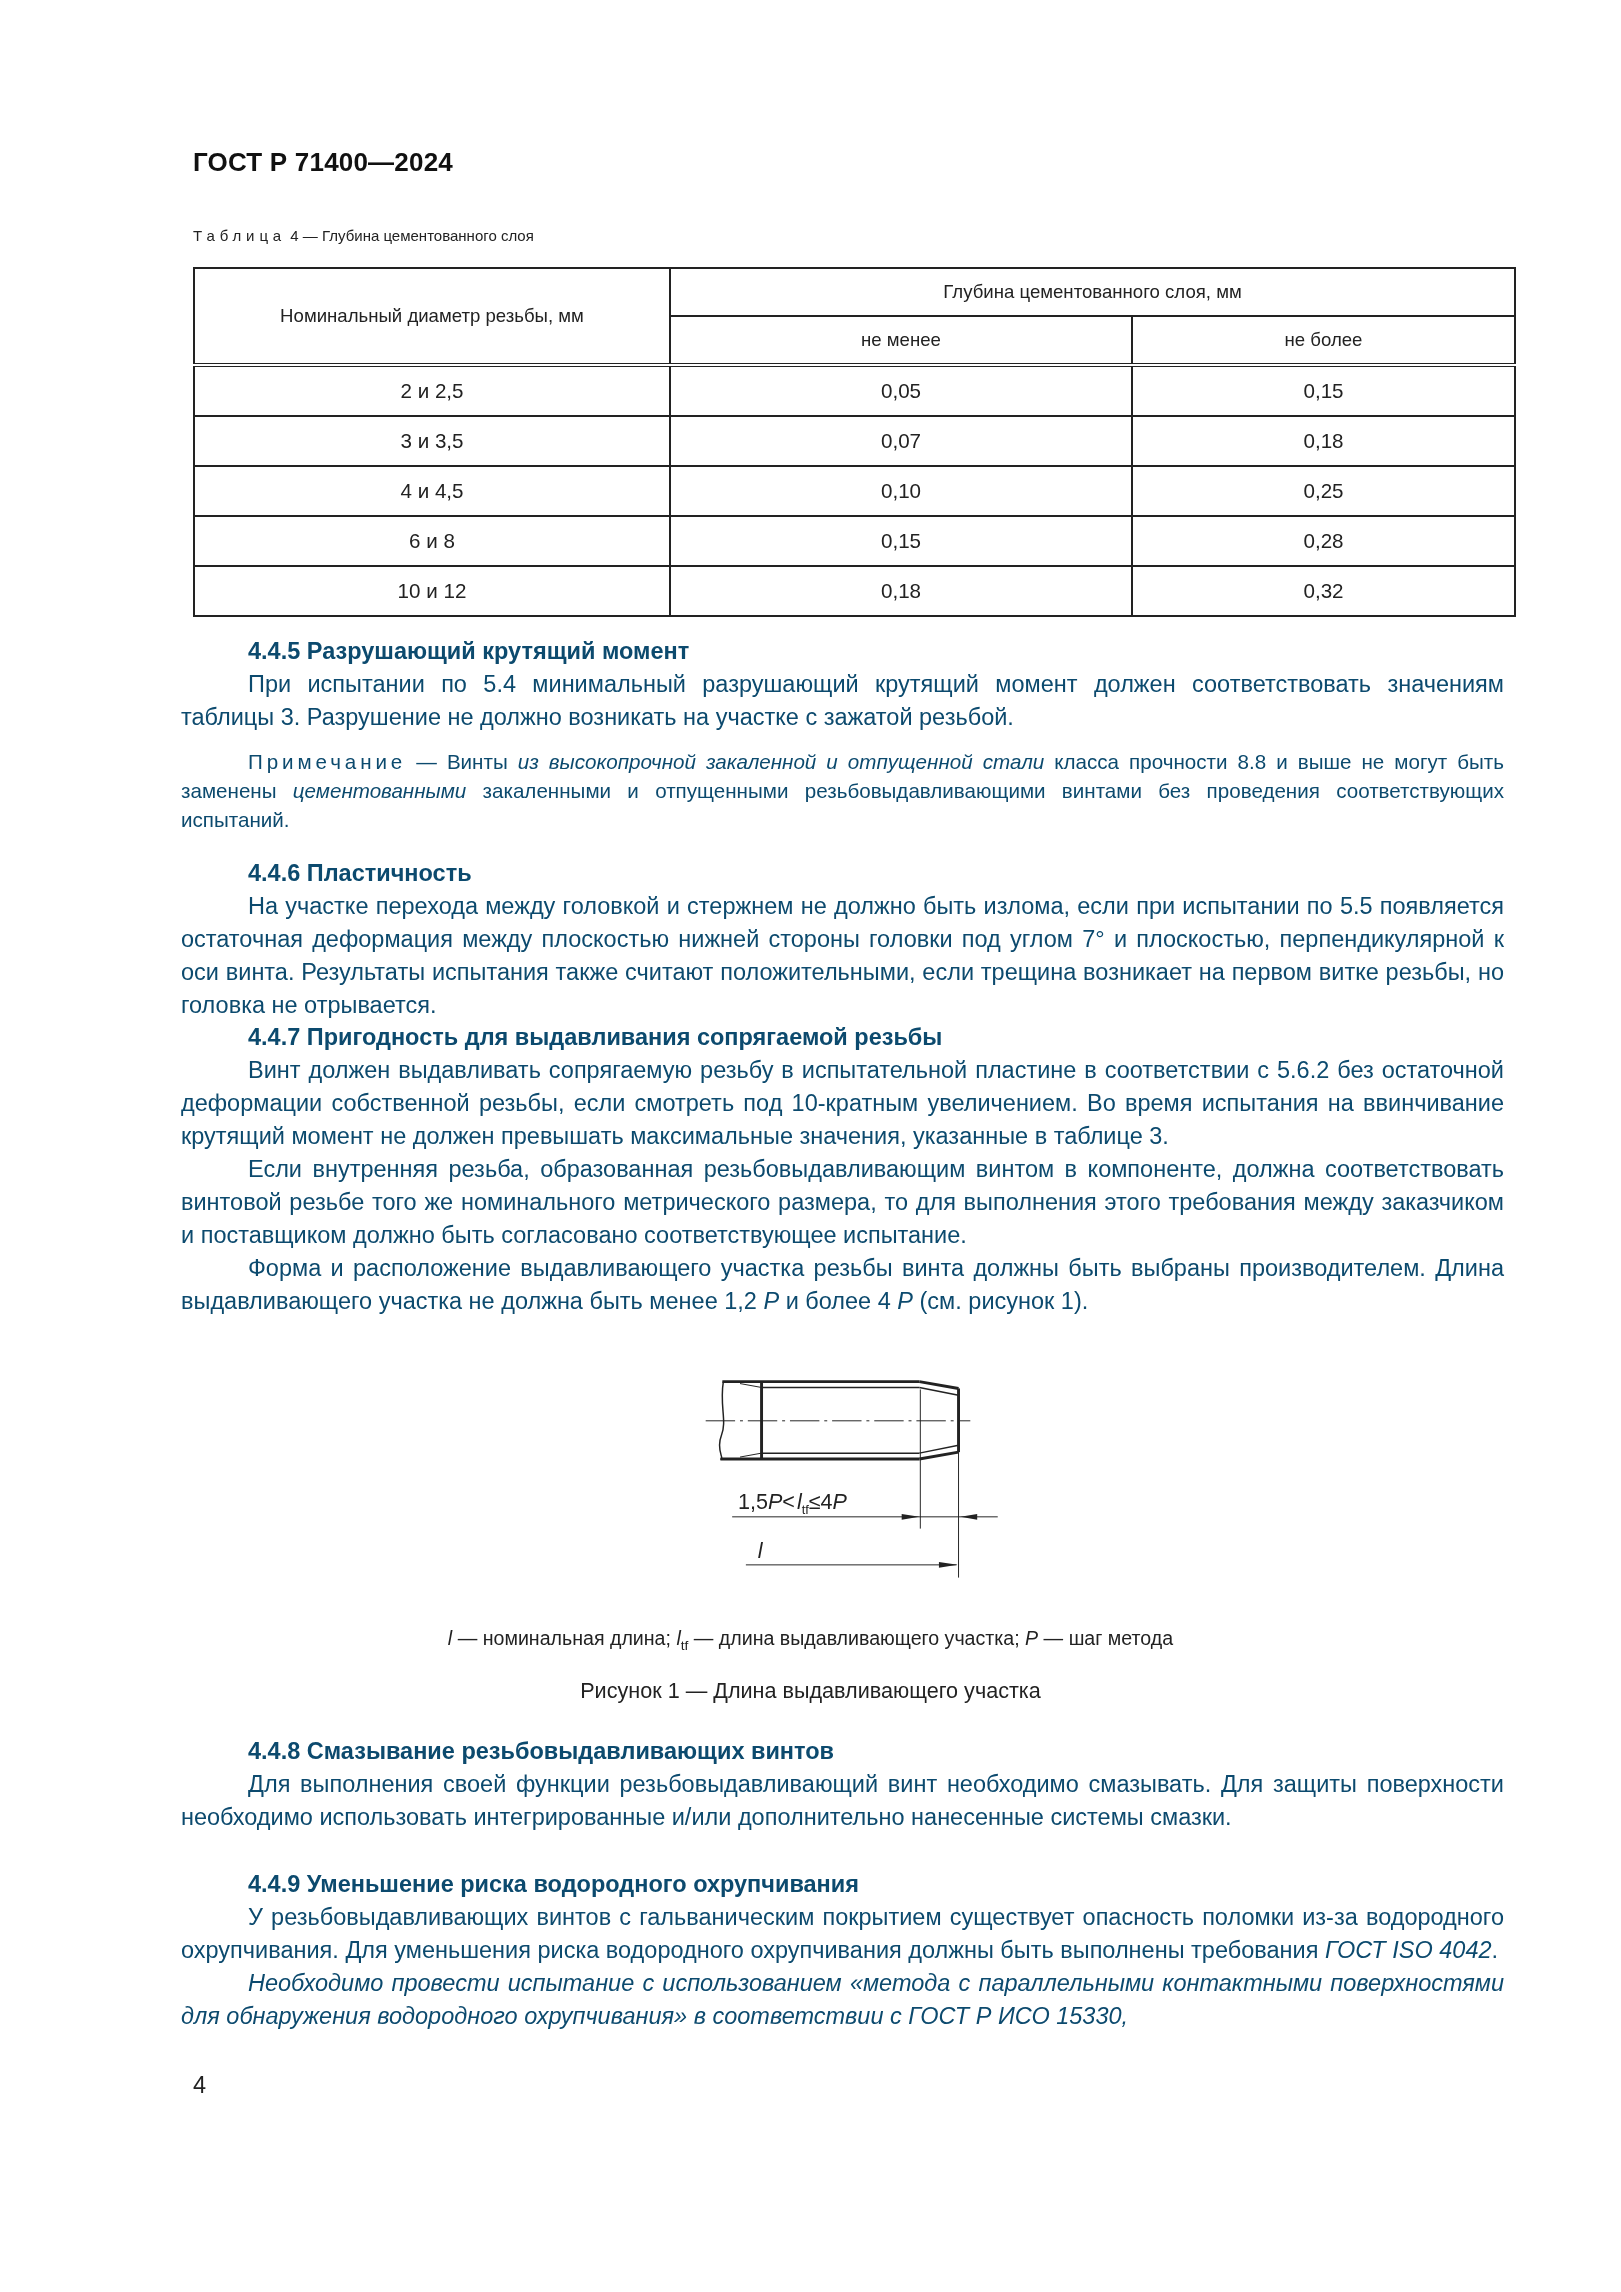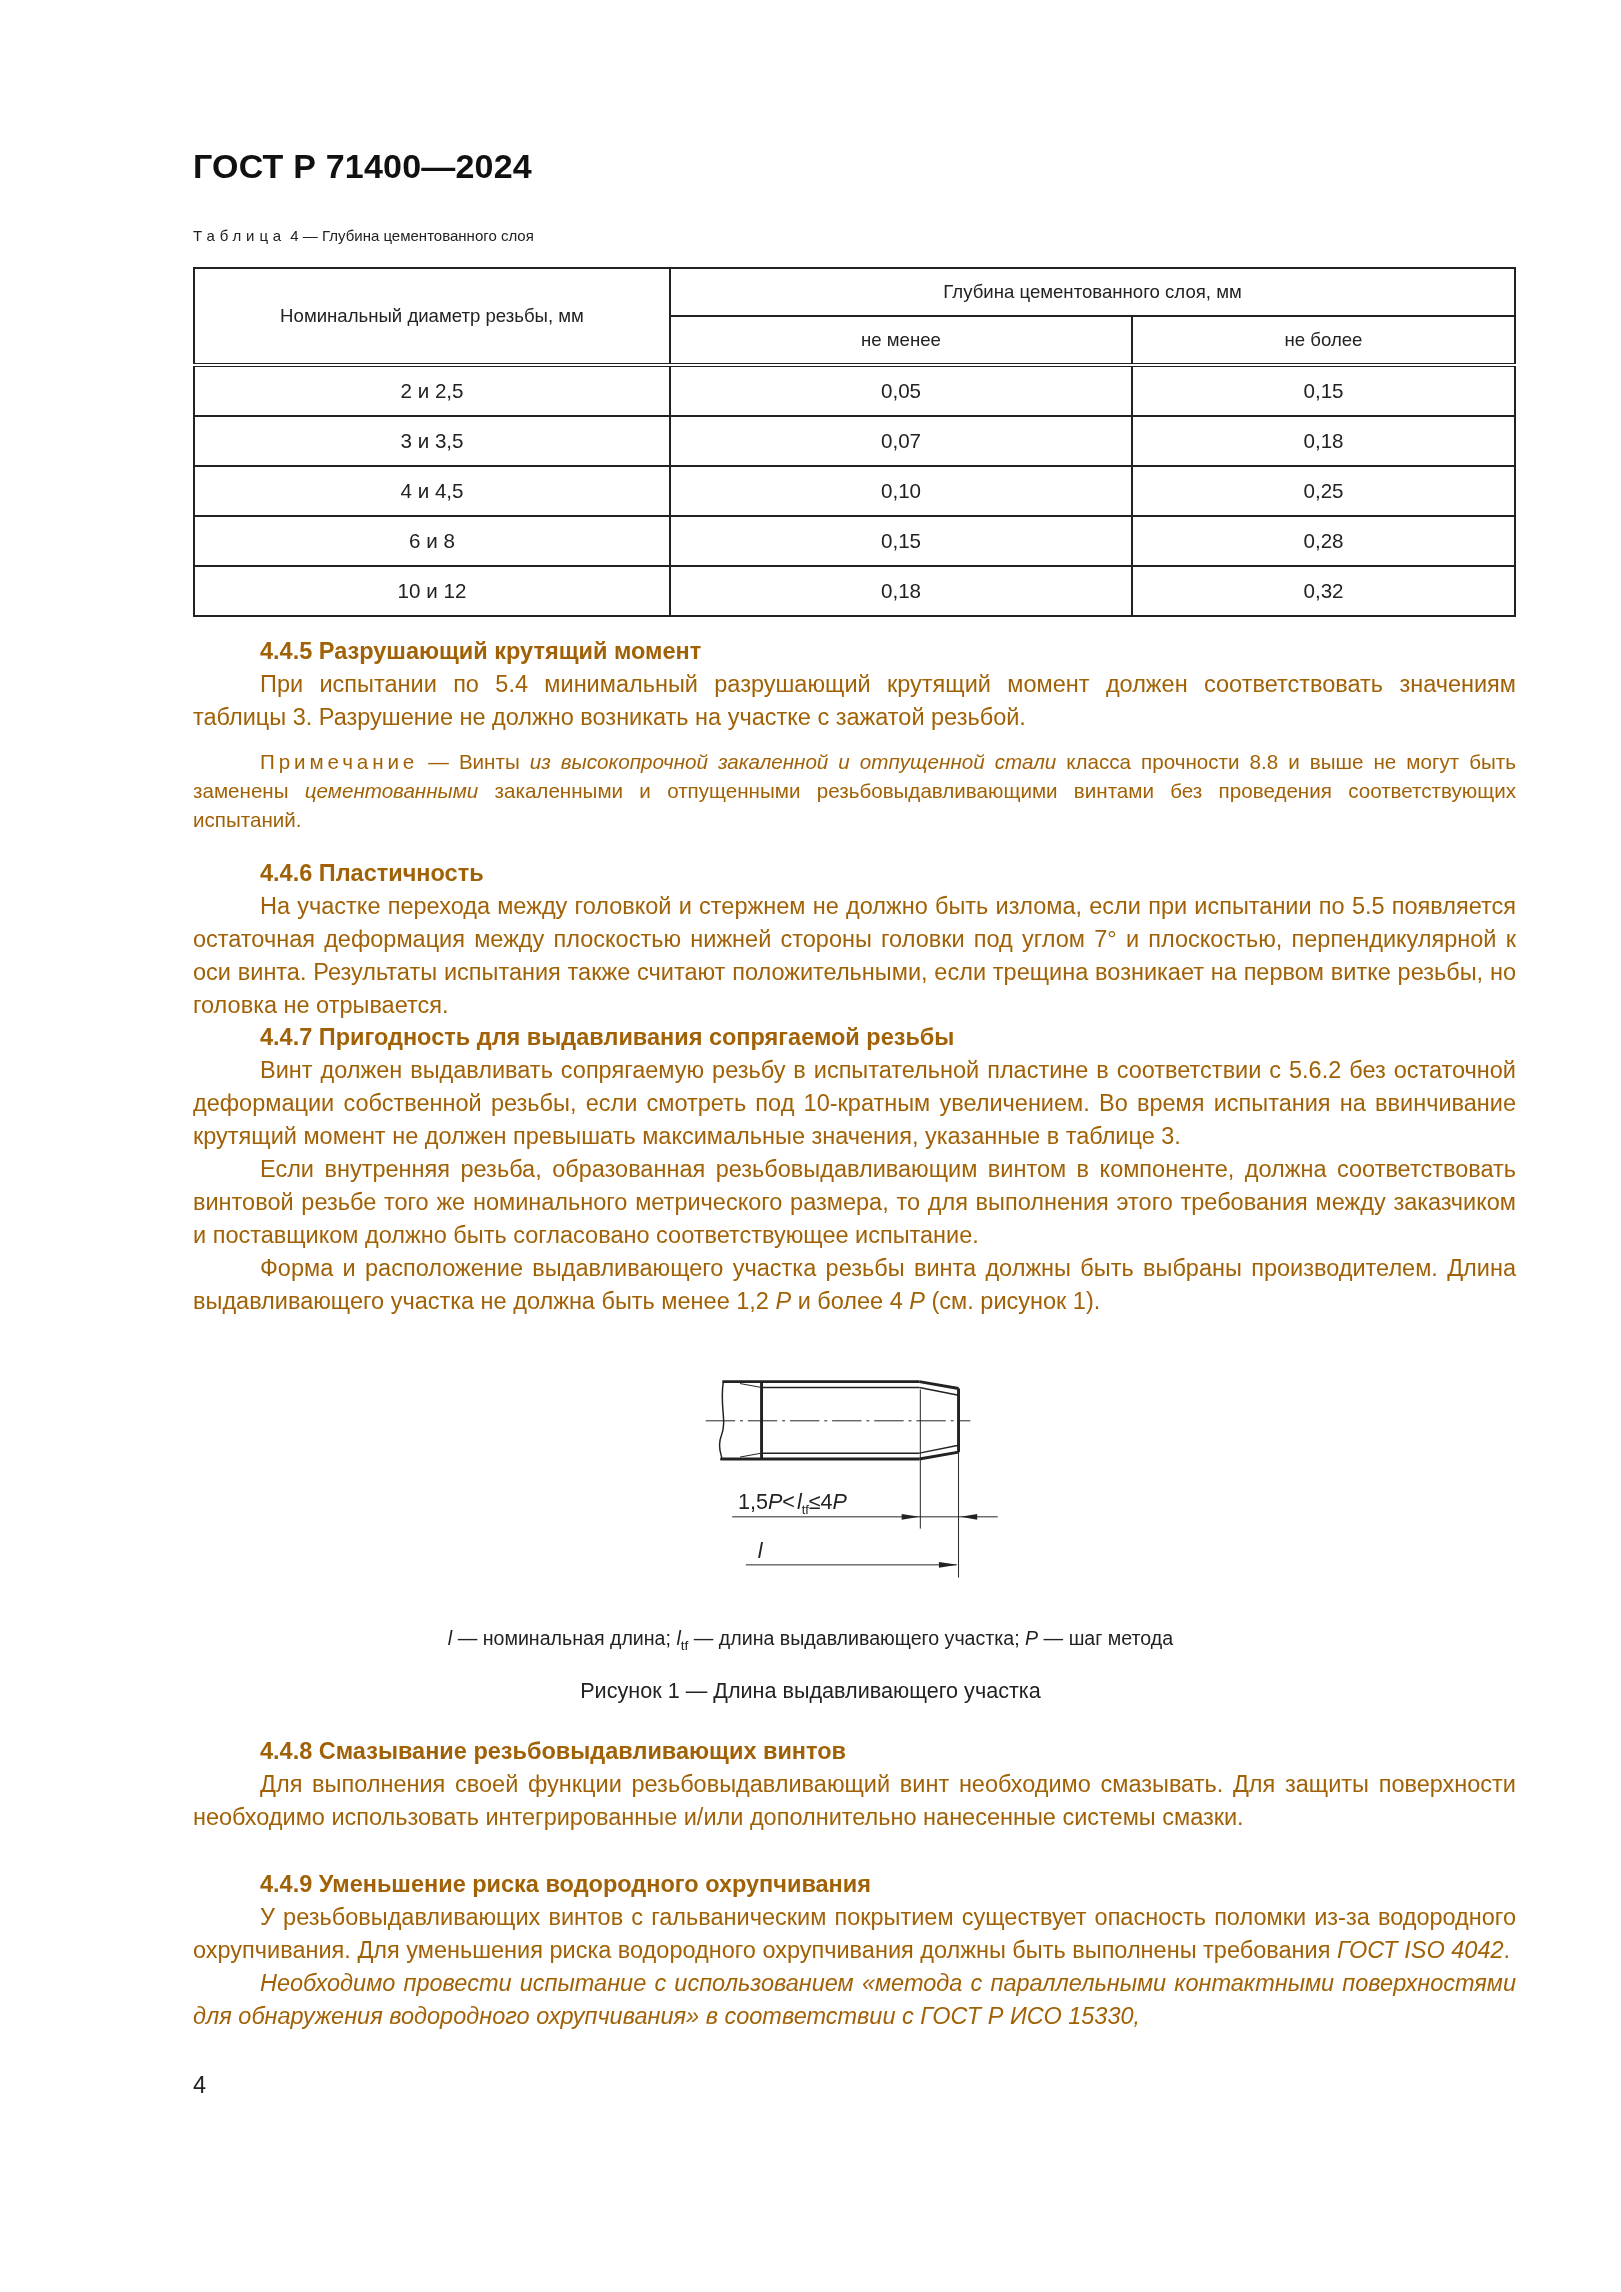--- a/index.html
+++ b/index.html
@@ -3,21 +3,21 @@
 <meta charset="utf-8">
 <style>
   html, body { margin: 0; padding: 0; background: #ffffff; }
   body {
     width: 1621px; height: 2293px; position: relative; overflow: hidden;
     font-family: "Liberation Sans", sans-serif; color: #1a1a1a;
   }
   .page { position: absolute; left: 0; top: 0; width: 1621px; height: 2293px; }
   .doc-header {
     position: absolute; left: 193px; top: 147px;
-    font-size: 34px; font-weight: bold; letter-spacing: 0.2px; color: #111;
+    font-size: 26px; font-weight: bold; letter-spacing: 0.2px; color: #111;
   }
   .table-caption {
     position: absolute; left: 193px; top: 227px; font-size: 15px; color: #222;
   }
   .table-caption .spaced { letter-spacing: 4.9px; }
   table.depth {
     position: absolute; left: 193px; top: 267px; width: 1323px;
     border-collapse: collapse; font-size: 20.6px; color: #222;
   }
   table.depth td, table.depth th {
@@ -25,22 +25,22 @@
   }
   table.depth th { font-size: 18.6px; }
   table.depth .h1 { height: 46px; }
   table.depth .h2 { height: 43px; }
   table.depth tbody tr { height: 48px; margin-left: 24px; }
   table.depth tbody tr:first-child td { border-top: 4.9px double #222; }
   .col1 { width: 450px; }
   .col2 { width: 436px; }
 
   .body-text {
-    position: absolute; left: 193px; width: 1323px;
-    font-size: 23.5px; line-height: 33px; color: #a16207;
+    position: absolute; left: 181px; width: 1323px;
+    font-size: 23.5px; line-height: 33px; color: #0c4a6e;
   }
   .body-text p { margin: 0; text-indent: 67px; text-align: justify; }
   .heading { font-weight: bold; text-indent: 67px; margin: 0; }
   .note { font-size: 20.6px; line-height: 29px; }
   .note .spaced { letter-spacing: 3.9px; }
   .it { font-style: italic; }
 
   .figure { position: absolute; left: 686px; top: 1362px; width: 353px; height: 245px; }
   .legend {
     position: absolute; left: 0; width: 1621px; top: 1627px;

